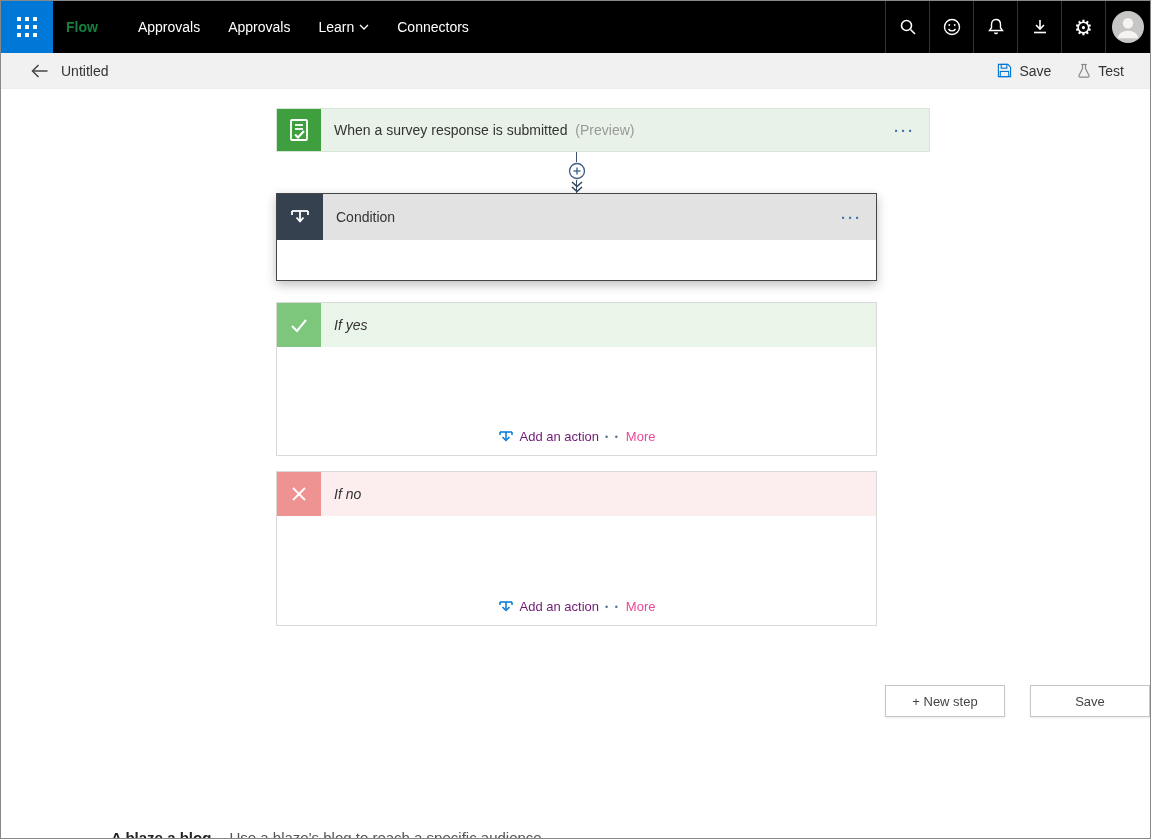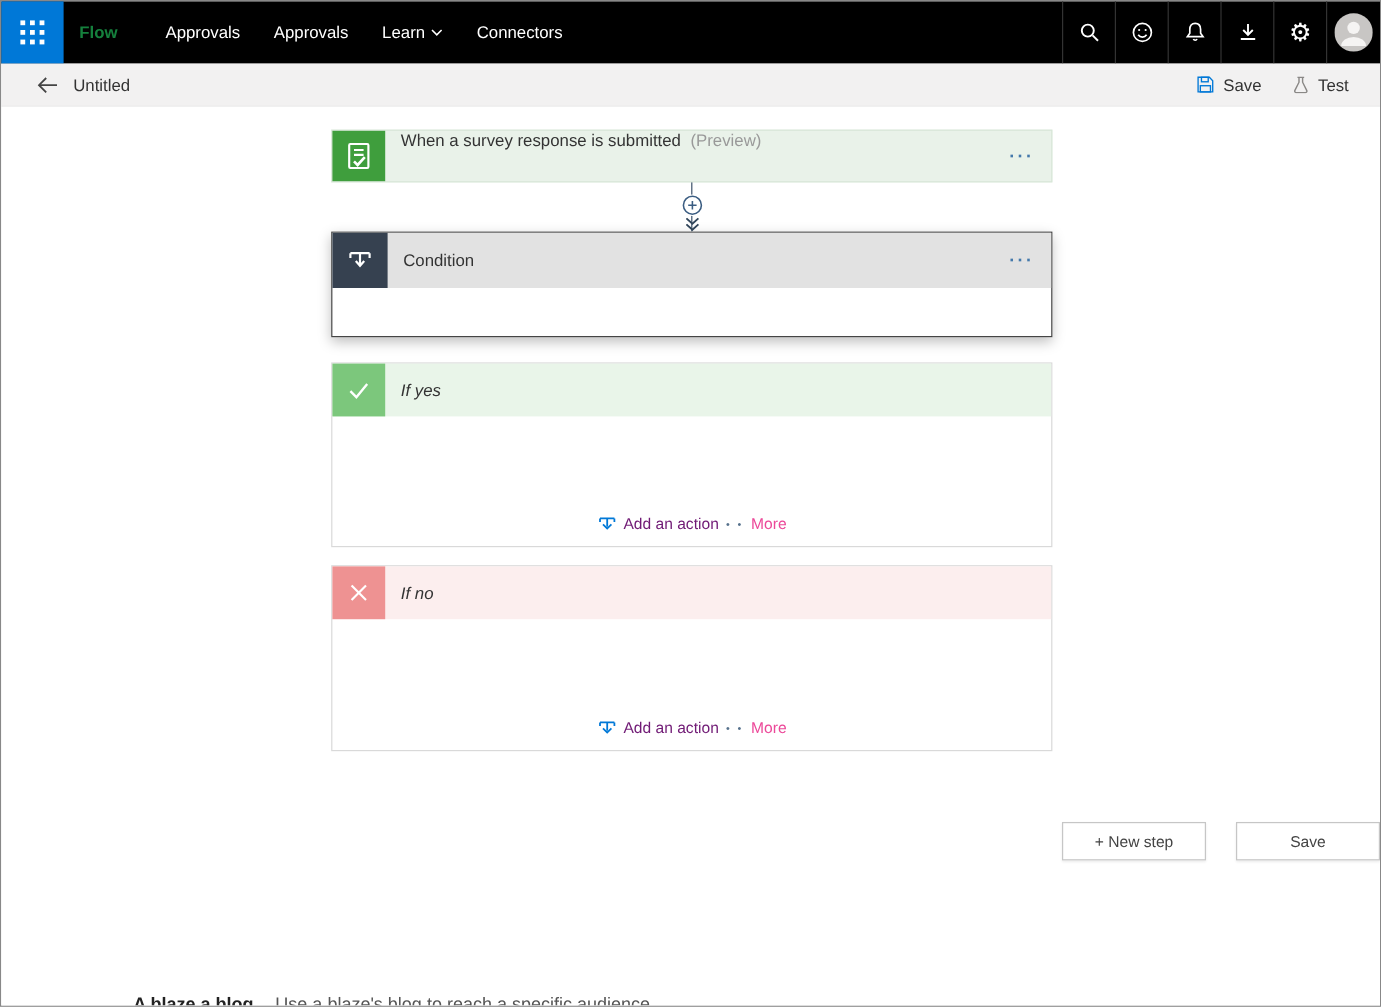--- a/index.html
+++ b/index.html
@@ -24,21 +24,21 @@
   .back-btn { margin-left:30px; background:none; border:none; cursor:pointer; display:flex; align-items:center; padding:0; }
   .flow-title { margin-left:12px; font-size:14px; color:#333; cursor:pointer; }
   .toolbar-right { margin-left:auto; margin-right:26px; display:flex; gap:26px; }
   .tool-btn { display:flex; align-items:center; gap:7px; background:none; border:none; font-size:14px; color:#333; cursor:pointer; padding:0; }
 
   
   .canvas { position:absolute; top:88px; left:0; right:0; bottom:0; background:#fff; overflow:hidden; }
 
   .card-icon { width:44px; height:100%; flex:0 0 auto; display:flex; align-items:center; justify-content:center; }
 
-  .trigger-card { position:absolute; left:275px; top:19px; width:601px; height:44px; background:#e9f2e9; border:1px solid #d7e5d7; display:flex; cursor:pointer; }
+  .trigger-card { position:absolute; left:275px; top:19px; width:654px; height:44px; background:#e9f2e9; border:1px solid #d7e5d7; display:flex; align-items:center; cursor:pointer; }
   .trigger-icon-bg { background:#3f9e3d; }
   .card-title { margin-left:13px; font-size:14px; color:#333; }
   .preview { color:#999; margin-left:4px; }
   .menu-dots { margin-left:auto; margin-right:14px; background:none; border:none; color:#4479ab; font-size:15px; font-weight:bold; letter-spacing:2px; cursor:pointer; padding:0; }
 
   .conn-line { position:absolute; left:575px; top:63px; width:1px; height:41px; background:#3c516a; }
   .plus-btn { position:absolute; left:567px; top:73px; width:18px; height:18px; padding:0; background:#fff; border:none; border-radius:50%; cursor:pointer; display:flex; align-items:center; justify-content:center; }
   .chevrons { position:absolute; left:569px; top:92px; }
 
   .condition-card { position:absolute; left:275px; top:104px; width:601px; height:88px; background:#fff; border:1px solid #454545; box-shadow:0 4px 10px rgba(0,0,0,0.25); cursor:pointer; }

